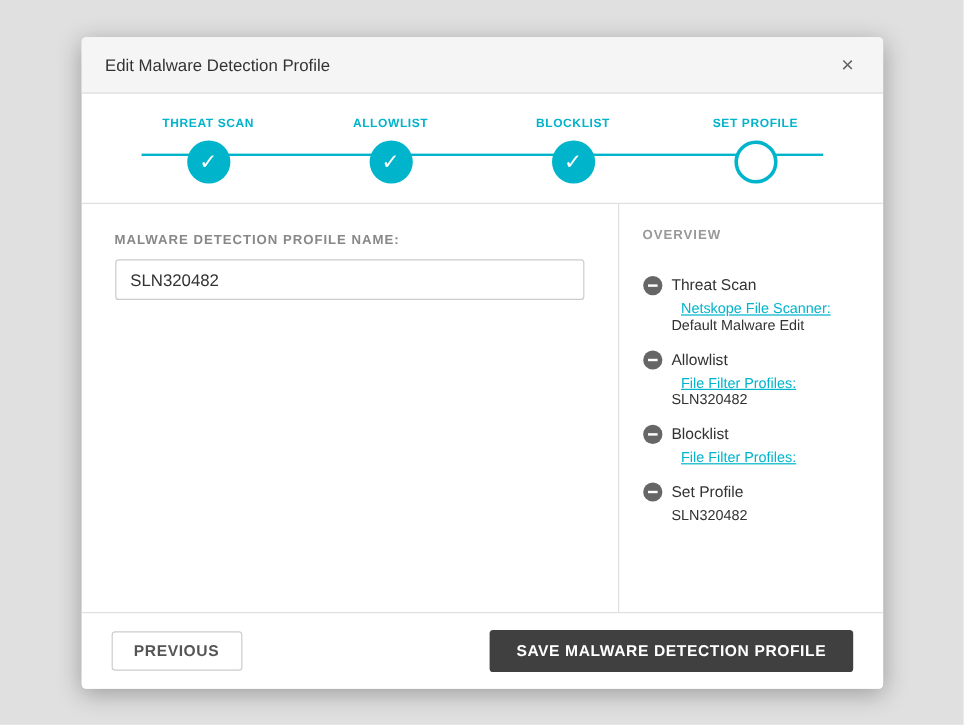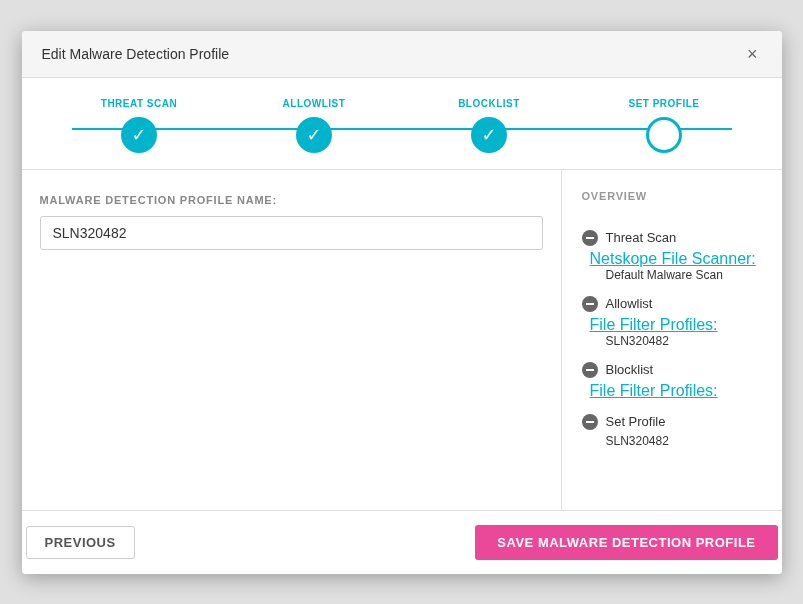--- a/index.html
+++ b/index.html
@@ -6,21 +6,21 @@
     body {
       background: #e0e0e0;
       display: flex;
       align-items: center;
       justify-content: center;
       min-height: 100vh;
       font-family: Arial, sans-serif;
     }
     .dialog {
       background: #fff;
-      width: 760px;
+      width: 668px;
       border-radius: 4px;
       box-shadow: 0 4px 20px rgba(0,0,0,0.3);
       overflow: hidden;
     }
     .dialog-header {
       background: #f5f5f5;
       padding: 14px 20px;
       display: flex;
       align-items: center;
       justify-content: space-between;
@@ -91,21 +91,21 @@
     .step-checkmark {
       color: #fff;
       font-size: 18px;
     }
     .dialog-body {
       display: flex;
       min-height: 340px;
     }
     .left-panel {
       flex: 1;
-      padding: 24px 18px;
+      padding: 24px 28px;
       border-right: 1px solid #e0e0e0;
     }
     .field-label {
       font-size: 11px;
       font-weight: bold;
       color: #888;
       letter-spacing: 0.8px;
       margin-bottom: 10px;
       text-transform: uppercase;
     }
@@ -154,55 +154,55 @@
       display: block;
       width: 8px;
       height: 2px;
       background: #fff;
     }
     .overview-item-name {
       font-size: 13px;
       color: #333;
     }
     .overview-sub-label {
-      font-size: 16px;
+      font-size: 12px;
       color: #00b4cc;
       text-decoration: underline;
-      margin-left: 8px;
+      margin-left: 32px;
       display: block;
     }
     .overview-sub-value {
       font-size: 12px;
       color: #333;
       margin-left: 24px;
       display: block;
     }
     .dialog-footer {
-      padding: 14px 4px;
+      padding: 14px 25px;
       display: flex;
       align-items: center;
       justify-content: space-between;
       border-top: 1px solid #e0e0e0;
       background: #fff;
     }
     .btn-previous {
       padding: 8px 18px;
       border: 1px solid #ccc;
       background: #fff;
       border-radius: 3px;
       font-size: 13px;
       color: #555;
       cursor: pointer;
       font-weight: bold;
       text-transform: uppercase;
       letter-spacing: 0.5px;
     }
     .btn-save {
       padding: 10px 22px;
-      background: #ec4899;
+      background: #404040;
       border: none;
       border-radius: 3px;
       font-size: 13px;
       color: #fff;
       cursor: pointer;
       font-weight: bold;
       text-transform: uppercase;
       letter-spacing: 0.5px;
     }
   </style>
@@ -257,21 +257,21 @@
 
     <div class="right-panel">
       <div class="overview-title">OVERVIEW</div>
 
       <div class="overview-item">
         <div class="overview-item-header">
           <span class="minus-icon"></span>
           <span class="overview-item-name">Threat Scan</span>
         </div>
         <span class="overview-sub-label">Netskope File Scanner:</span>
-        <span class="overview-sub-value">Default Malware Scan</span>
+        <span class="overview-sub-value">Default Malware Edit</span>
       </div>
 
       <div class="overview-item">
         <div class="overview-item-header">
           <span class="minus-icon"></span>
           <span class="overview-item-name">Allowlist</span>
         </div>
         <span class="overview-sub-label">File Filter Profiles:</span>
         <span class="overview-sub-value">SLN320482</span>
       </div>

